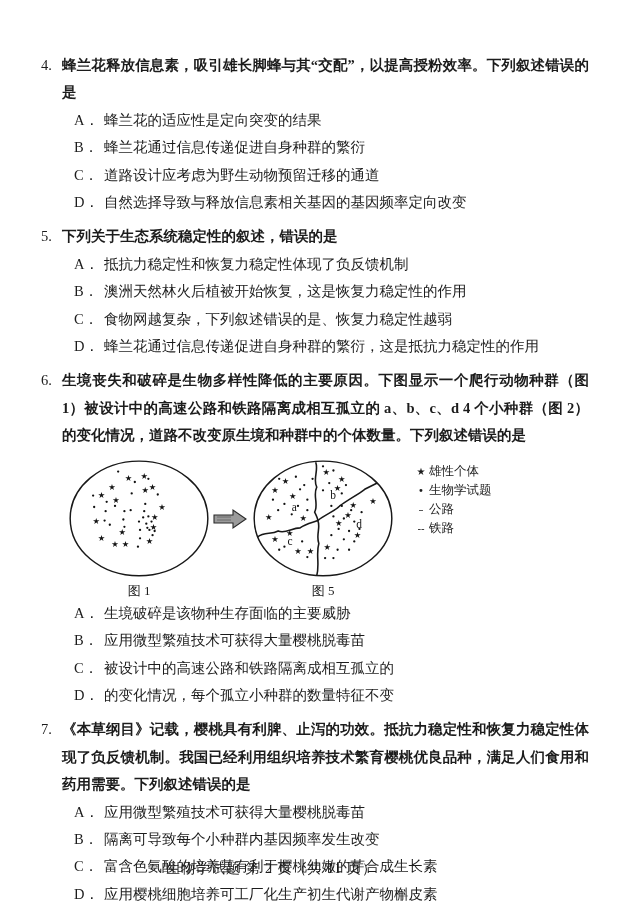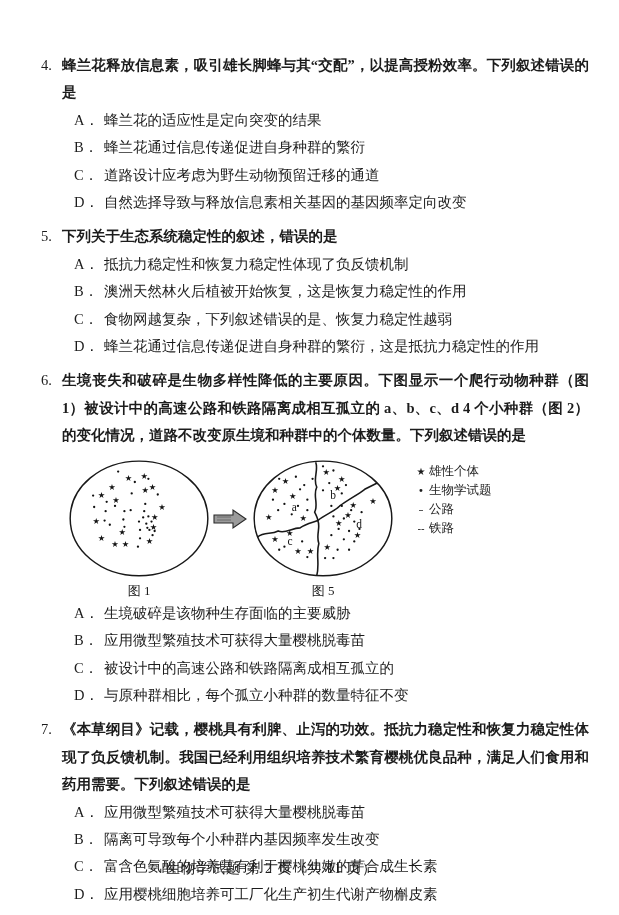--- a/index.html
+++ b/index.html
@@ -283,21 +283,21 @@
       <div class="opt">
           <span class="opt-label">B．</span>
           <span class="opt-text">应用微型繁殖技术可获得大量樱桃脱毒苗</span>
         </div>
       <div class="opt">
           <span class="opt-label">C．</span>
           <span class="opt-text">被设计中的高速公路和铁路隔离成相互孤立的</span>
         </div>
       <div class="opt">
           <span class="opt-label">D．</span>
-          <span class="opt-text">与原种群相比，每个孤立小种群的数量特征不变</span>
+          <span class="opt-text">的变化情况，每个孤立小种群的数量特征不变</span>
         </div>
     </div>
   </div>
 
   <div class="question">
     <div class="stem">
       <span class="qnum">7.</span>
       <span class="qtext">《本草纲目》记载，樱桃具有利脾、止泻的功效。抵抗力稳定性和恢复力稳定性体现了负反馈机制。我国已经利用组织培养技术繁育樱桃优良品种，满足人们食用和药用需要。下列叙述错误的是</span>
     </div>
     <div class="opts">

